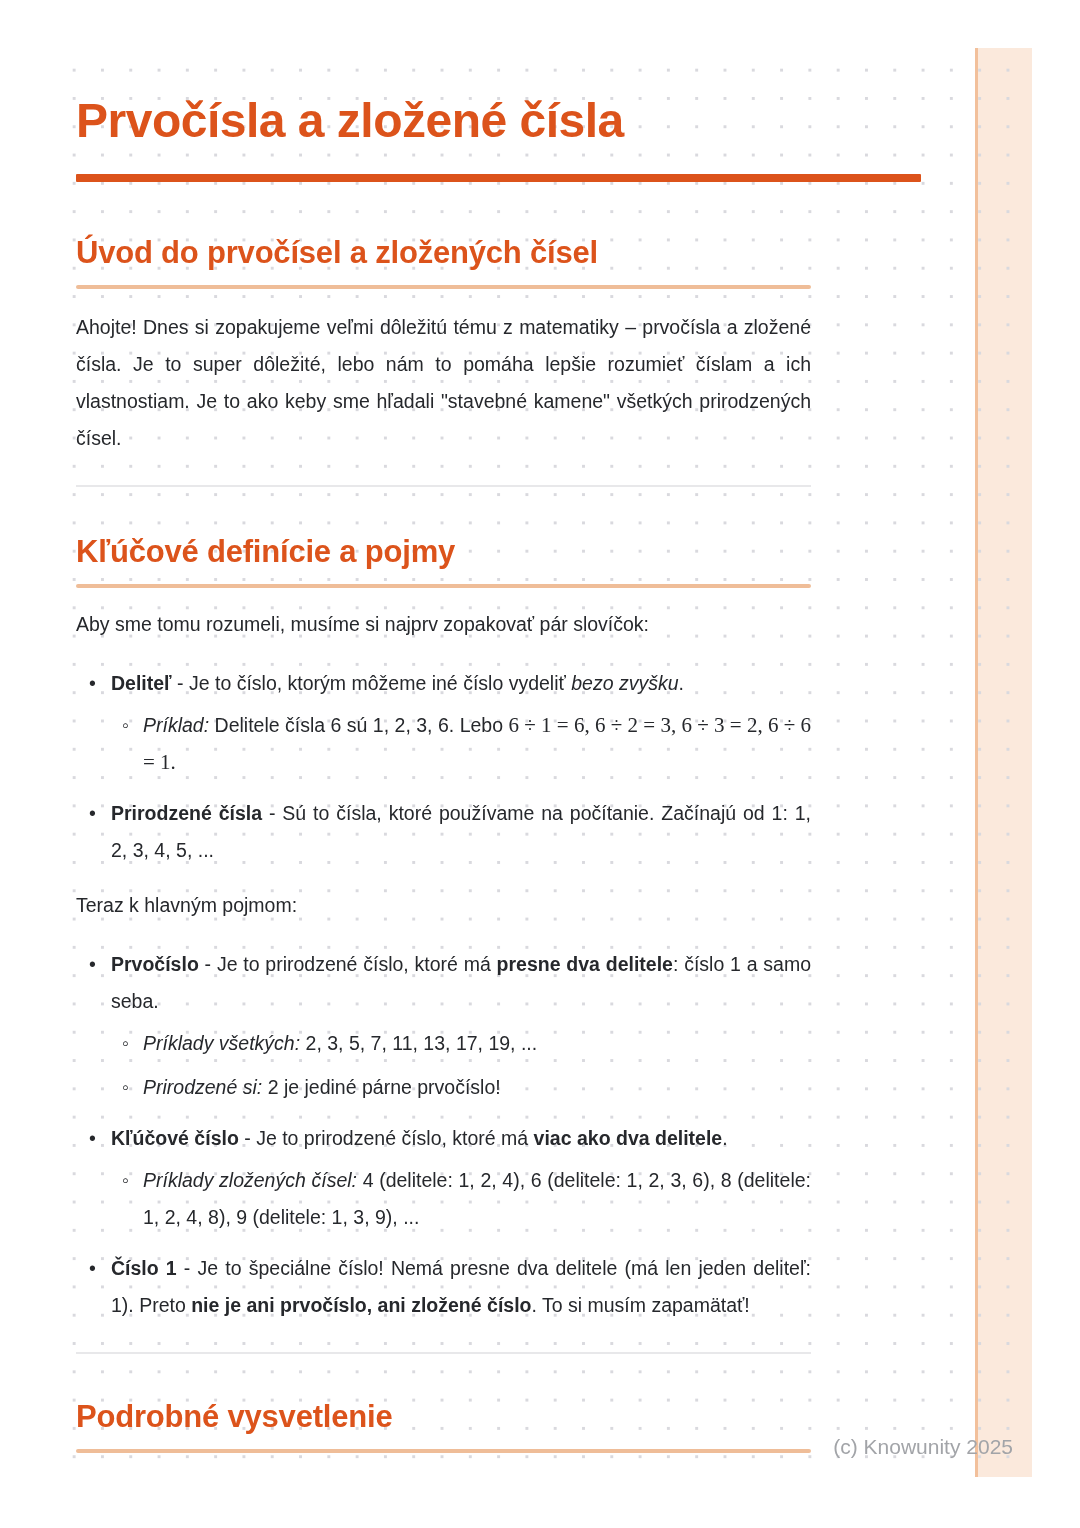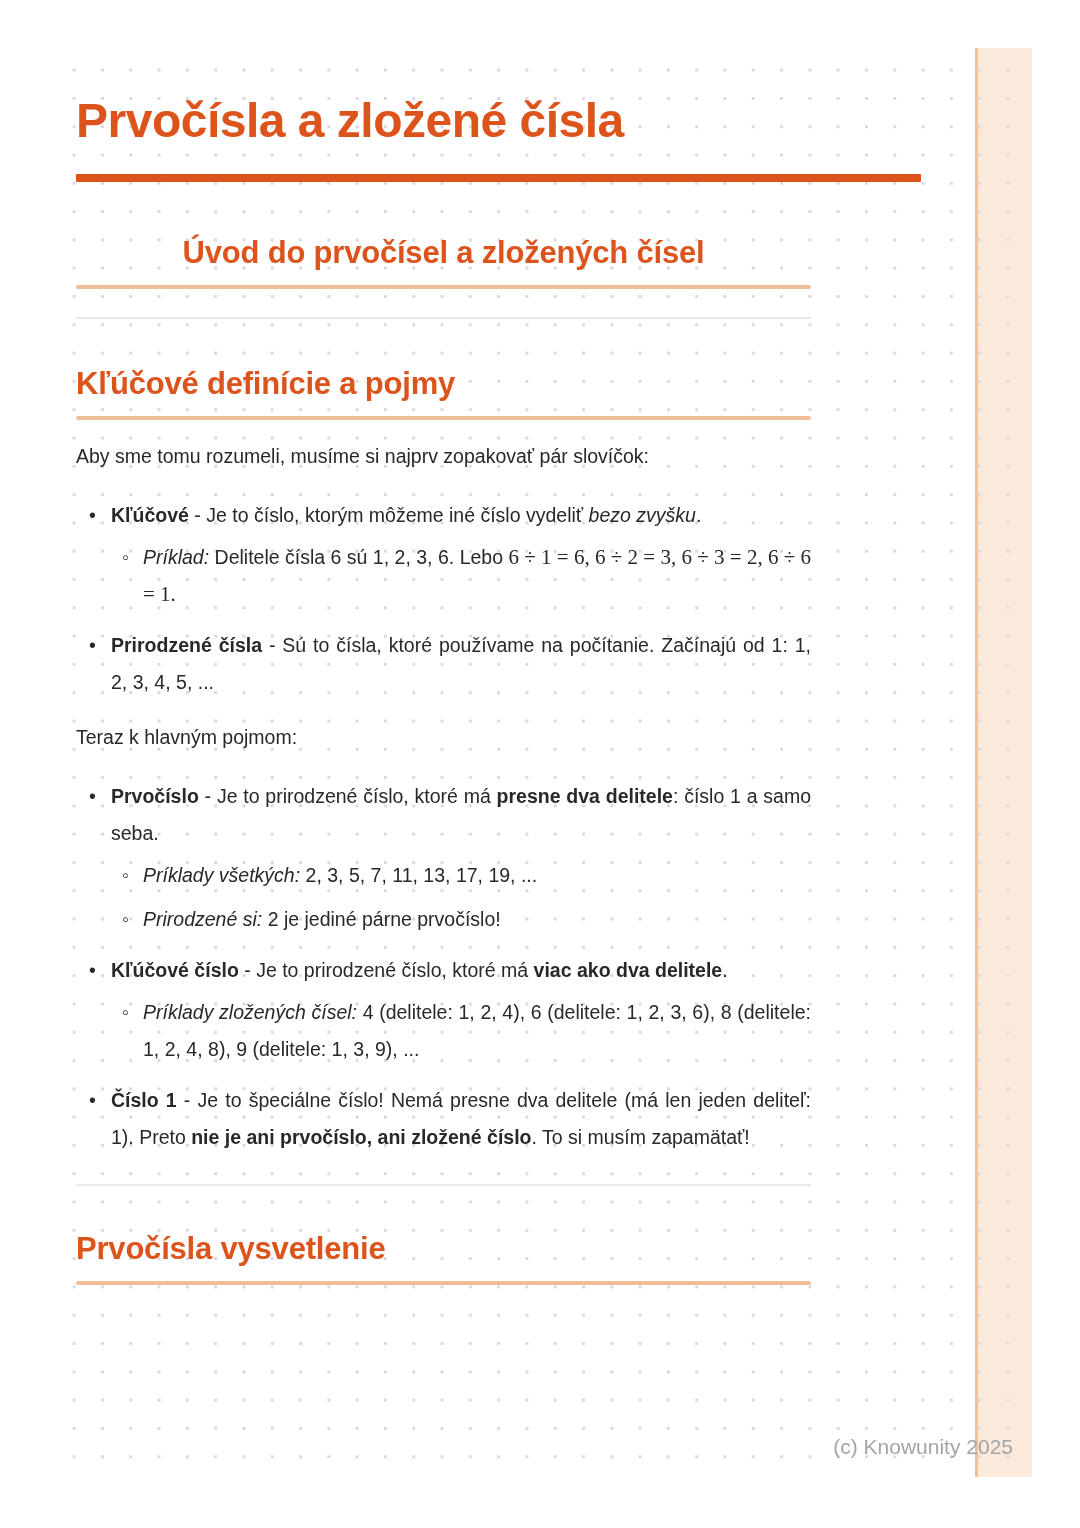--- a/index.html
+++ b/index.html
@@ -53,21 +53,21 @@
     margin-top:24px;
     width:845px; height:8px;
     background:var(--accent);
     border-radius:1px;
   }
   h2 {
     font-size:31px; line-height:38px;
     font-weight:700; letter-spacing:-0.2px;
     color:var(--accent);
   }
-  .h2-intro   { margin-top:52px;text-align:center; }
+  .h2-intro   { margin-top:52px; }
   .h2-defs    { margin-top:46px; }
   .h2-explain { margin-top:44px; }
   .h2-rule {
     margin-top:13px;
     width:735px; height:4px;
     background:var(--accent_soft);
     border-radius:2px;
   }
   p, .li-text {
     font-size:19.5px; line-height:37px;
@@ -109,31 +109,32 @@
 <div class="stripe"></div>
 <div class="dots"></div>
 
 <div class="content">
 
   <h1>Prvočísla a zložené čísla</h1>
   <div class="h1-rule"></div>
 
   <h2 class="h2-intro">Úvod do prvočísel a zložených čísel</h2>
   <div class="h2-rule"></div>
+  <p class="para">Ahojte! Dnes si zopakujeme veľmi dôležitú tému z matematiky – prvočísla a zložené čísla. Je to super dôležité, lebo nám to pomáha lepšie rozumieť číslam a ich vlastnostiam. Je to ako keby sme hľadali "stavebné kamene" všetkých prirodzených čísel.</p>
 
   <div class="divider"></div>
 
   <h2 class="h2-defs">Kľúčové definície a pojmy</h2>
   <div class="h2-rule"></div>
   <p class="lead">Aby sme tomu rozumeli, musíme si najprv zopakovať pár slovíčok:</p>
 
   <div class="list">
     <div class="li">
       <span class="marker">•</span>
-      <div class="li-text"><span class="seg-bold">Kľúčové</span><span> - Je to číslo, ktorým môžeme iné číslo vydeliť </span><span class="seg-italic">bezo zvyšku</span><span>.</span></div>
+      <div class="li-text"><span class="seg-bold">Deliteľ</span><span> - Je to číslo, ktorým môžeme iné číslo vydeliť </span><span class="seg-italic">bezo zvyšku</span><span>.</span></div>
     </div>
     <div class="li sub">
       <span class="marker">◦</span>
       <div class="li-text"><span class="seg-italic">Príklad:</span><span> Delitele čísla 6 sú 1, 2, 3, 6. Lebo </span><span class="seg-math">6 ÷ 1 = 6, 6 ÷ 2 = 3, 6 ÷ 3 = 2, 6 ÷ 6 = 1.</span></div>
     </div>
     <div class="li">
       <span class="marker">•</span>
       <div class="li-text"><span class="seg-bold">Prirodzené čísla</span><span> - Sú to čísla, ktoré používame na počítanie. Začínajú od 1: 1, 2, 3, 4, 5, ...</span></div>
     </div>
   </div>
@@ -162,18 +163,18 @@
       <div class="li-text"><span class="seg-italic">Príklady zložených čísel:</span><span> 4 (delitele: 1, 2, 4), 6 (delitele: 1, 2, 3, 6), 8 (delitele: 1, 2, 4, 8), 9 (delitele: 1, 3, 9), ...</span></div>
     </div>
     <div class="li">
       <span class="marker">•</span>
       <div class="li-text"><span class="seg-bold">Číslo 1</span><span> - Je to špeciálne číslo! Nemá presne dva delitele (má len jeden deliteľ: 1). Preto </span><span class="seg-bold">nie je ani prvočíslo, ani zložené číslo</span><span>. To si musím zapamätať!</span></div>
     </div>
   </div>
 
   <div class="divider"></div>
 
-  <h2 class="h2-explain">Prvočísla vysvetlenie</h2>
+  <h2 class="h2-explain">Podrobné vysvetlenie</h2>
   <div class="h2-rule"></div>
 
 </div>
 
 <div class="watermark">(c) Knowunity 2025</div>
 
 </body></html>

